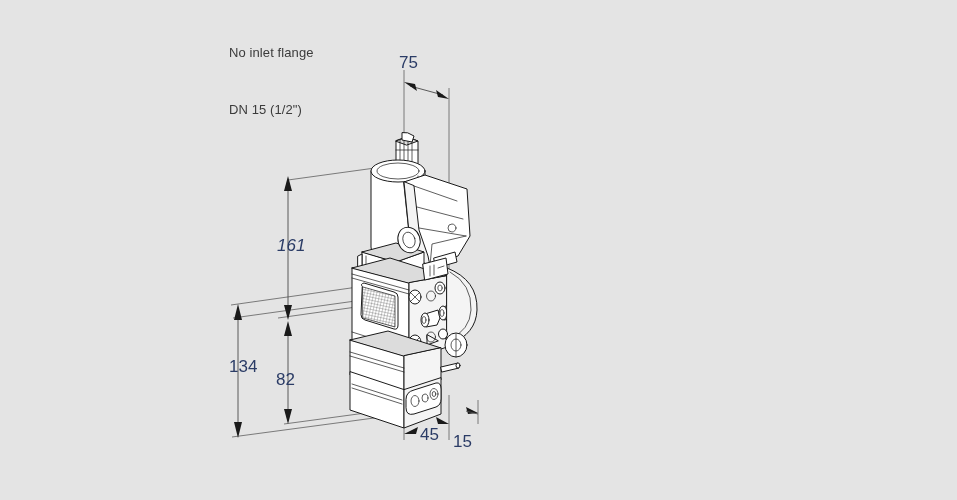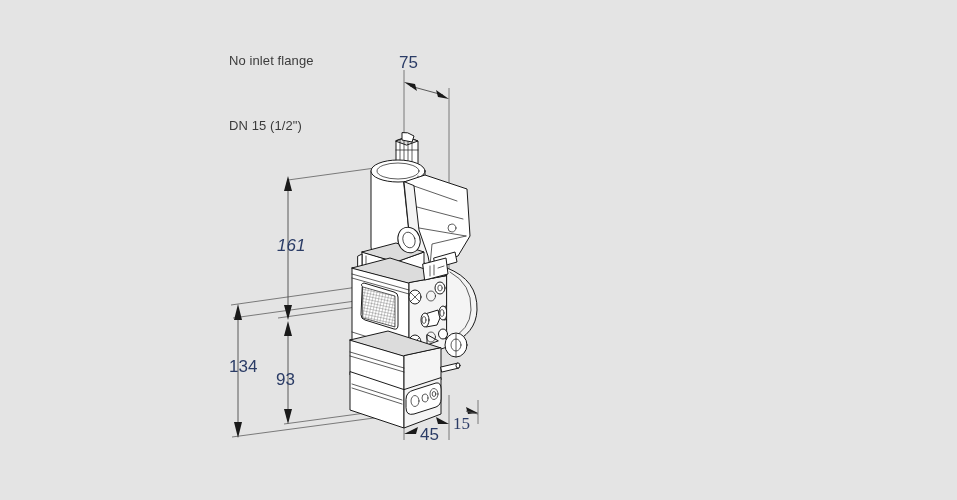--- a/index.html
+++ b/index.html
@@ -15,35 +15,35 @@
 
   .title-block{
     position:absolute;
     left:229px;top:5px;
     font-size:13px;
     line-height:19px;
     color:#3b3b3b;
     white-space:pre;
     letter-spacing:0.1px;
   }
-  .title-block div{font-family:"Liberation Sans", sans-serif;margin-top:8px;}
+  .title-block div{font-family:"Liberation Sans", sans-serif;}
 
   .dim-label{
     position:absolute;
     font-size:17px;
     color:#2b3c66;
     white-space:nowrap;
     font-family:"Liberation Sans", sans-serif;
   }
   .dim-75{left:399px;top:53px;}
   .dim-161{left:277px;top:236px;font-style:italic;}
   .dim-117{left:229px;top:357px;}
   .dim-82{left:276px;top:370px;}
   .dim-45{left:420px;top:425px;}
-  .dim-15{left:453px;top:414px;font-family:Liberation Serif, serif;}
+  .dim-15{left:453px;top:432px;}
 </style>
 </head>
 <body>
 
 <div id="stage">
 <svg viewBox="0 0 957 500" xmlns="http://www.w3.org/2000/svg">
   <defs>
     <pattern id="meshpat" width="3" height="3" patternUnits="userSpaceOnUse" patternTransform="rotate(12)">
       <path d="M0 0 L0 3 M0 0 L3 0" stroke="#3a3a3a" stroke-width="0.55" fill="none"></path>
     </pattern>
@@ -248,15 +248,15 @@
 </div>
 
 <div class="title-block">
   <div>No inlet flange</div>
   <div>DN 15 (1/2")</div>
 </div>
 
 <div class="dim-label dim-75">75</div>
 <div class="dim-label dim-161">161</div>
 <div class="dim-label dim-117">134</div>
-<div class="dim-label dim-82">93</div>
+<div class="dim-label dim-82">82</div>
 <div class="dim-label dim-45">45</div>
 <div class="dim-label dim-15">15</div>
 
 </body></html>

